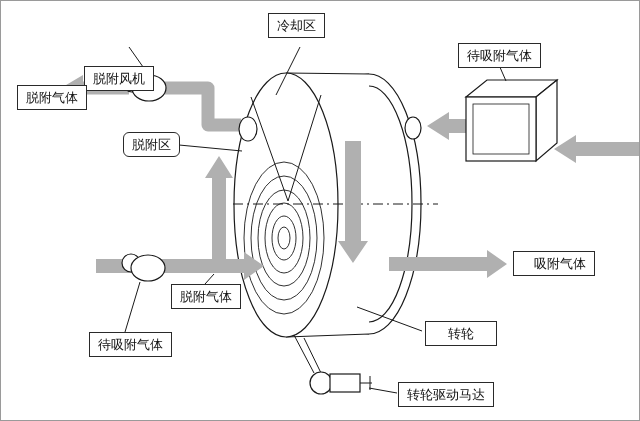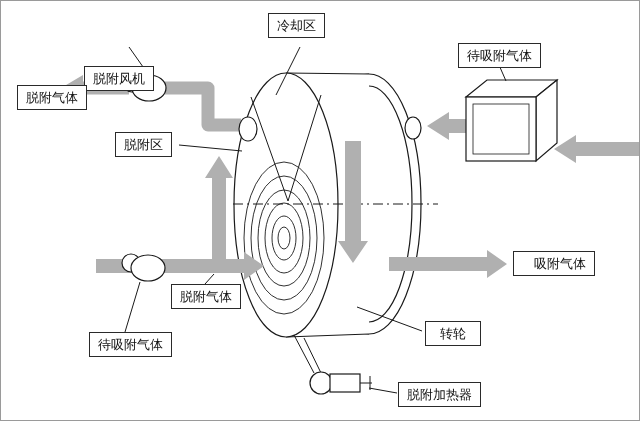--- a/index.html
+++ b/index.html
@@ -106,20 +106,20 @@
       <path d="M124,331 L139,281"></path>
       <path d="M421,330 L356,306"></path>
       <path d="M396,392 L368,387"></path>
     </g>
   </svg>
 
   <div class="lbl" style="left:83px;top:24px;margin-top:41px;">脱附风机</div>
   <div class="lbl" style="left:267px;top:12px;">冷却区</div>
   <div class="lbl" style="left:457px;top:42px;">待吸附气体</div>
   <div class="lbl" style="left:16px;top:84px;">脱附气体</div>
-  <div class="lbl" style="left:114px;top:131px;">脱附区</div>
+  <div class="lbl" style="left:122px;top:131px;border-radius:6px;">脱附区</div>
   <div class="lbl" style="left:170px;top:283px;">脱附气体</div>
   <div class="lbl" style="left:88px;top:331px;">待吸附气体</div>
   <div class="lbl" style="left:512px;top:250px;padding-left:20px;">吸附气体</div>
-  <div class="lbl" style="left:424px;top:320px;padding:5px 14px;">转轮</div>
-  <div class="lbl" style="left:397px;top:381px;">脱附加热器</div>
+  <div class="lbl" style="left:424px;top:320px;padding:5px 22px;">转轮</div>
+  <div class="lbl" style="left:397px;top:381px;">转轮驱动马达</div>
 
 </div>
 
 </body></html>

